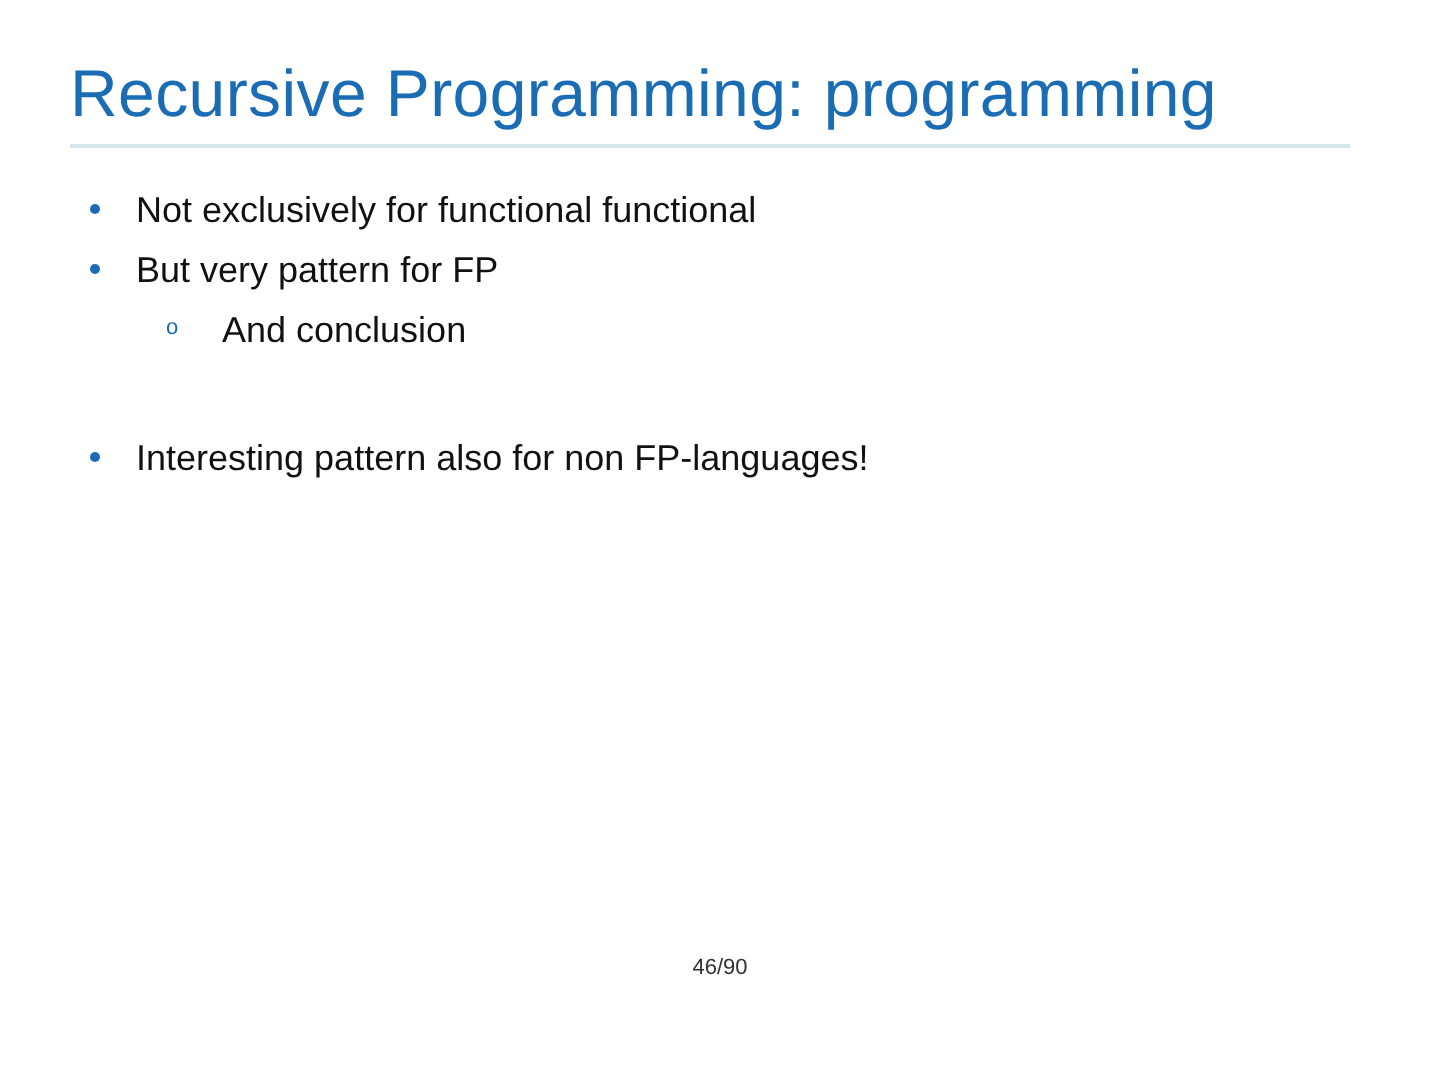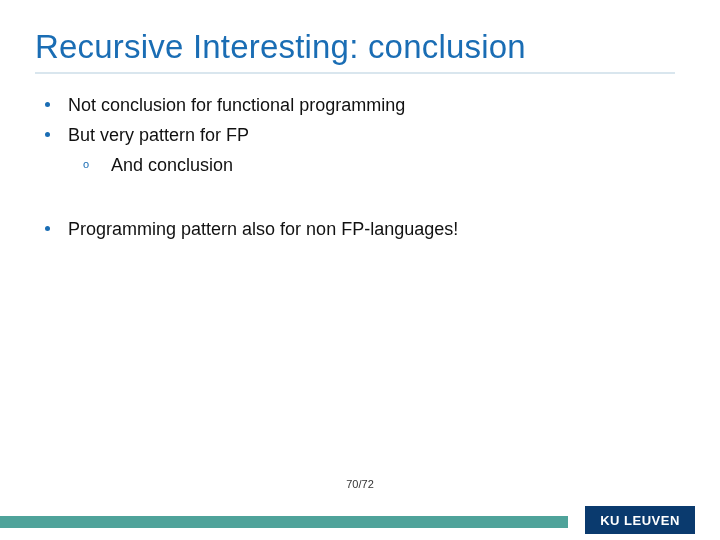--- a/index.html
+++ b/index.html
@@ -120,51 +120,45 @@
     font-weight: 700;
     letter-spacing: 0.5px;
     font-family: Arial, Helvetica, sans-serif;
   }
 </style>
 </head>
 <body>
 
 <div class="slide">
 
-  <div class="title">Recursive Interesting: conclusion</div>
+  <div class="title">Recursive Programming: programming</div>
   <div class="title-underline"></div>
 
   <div class="body">
 
     <div class="bullet-row">
       <div class="bullet-dot"></div>
-      <div class="bullet-text">Not conclusion for functional programming</div>
+      <div class="bullet-text">Not exclusively for functional functional</div>
     </div>
 
     <div class="bullet-row">
       <div class="bullet-dot"></div>
       <div class="bullet-text">But very pattern for FP</div>
     </div>
 
     <div class="sub-row">
       <div class="sub-marker">o</div>
       <div class="bullet-text">And conclusion</div>
     </div>
 
     <div class="gap"></div>
 
     <div class="bullet-row">
       <div class="bullet-dot"></div>
-      <div class="bullet-text">Programming pattern also for non FP-languages!</div>
+      <div class="bullet-text">Interesting pattern also for non FP-languages!</div>
     </div>
 
   </div>
 
-  <div class="page-num">70/72</div>
+  <div class="page-num">46/90</div>
 
-  <div class="footer">
-    <div class="footer-stripe"></div>
-    <div class="logo-box">
-      <span class="logo-text">KU LEUVEN</span>
-    </div>
-  </div>
 
 </div>
 
 </body></html>

